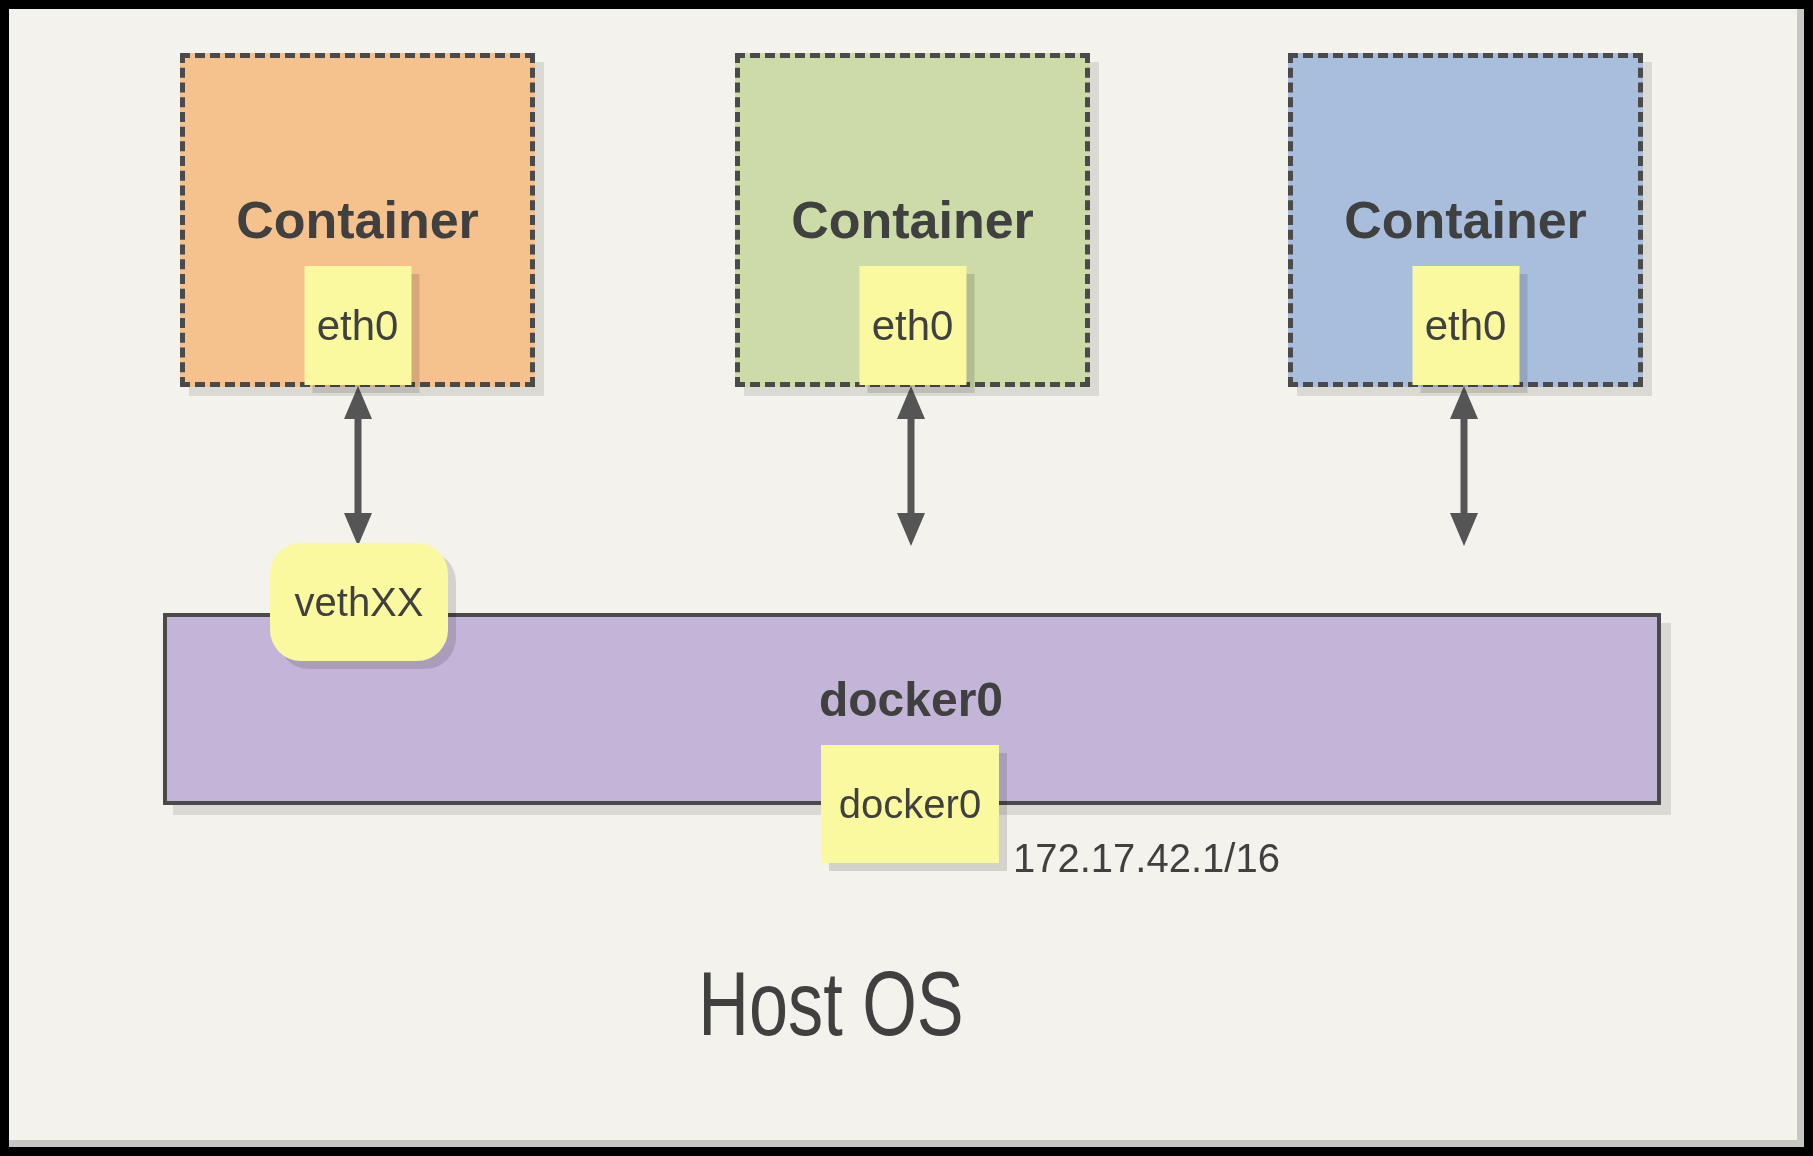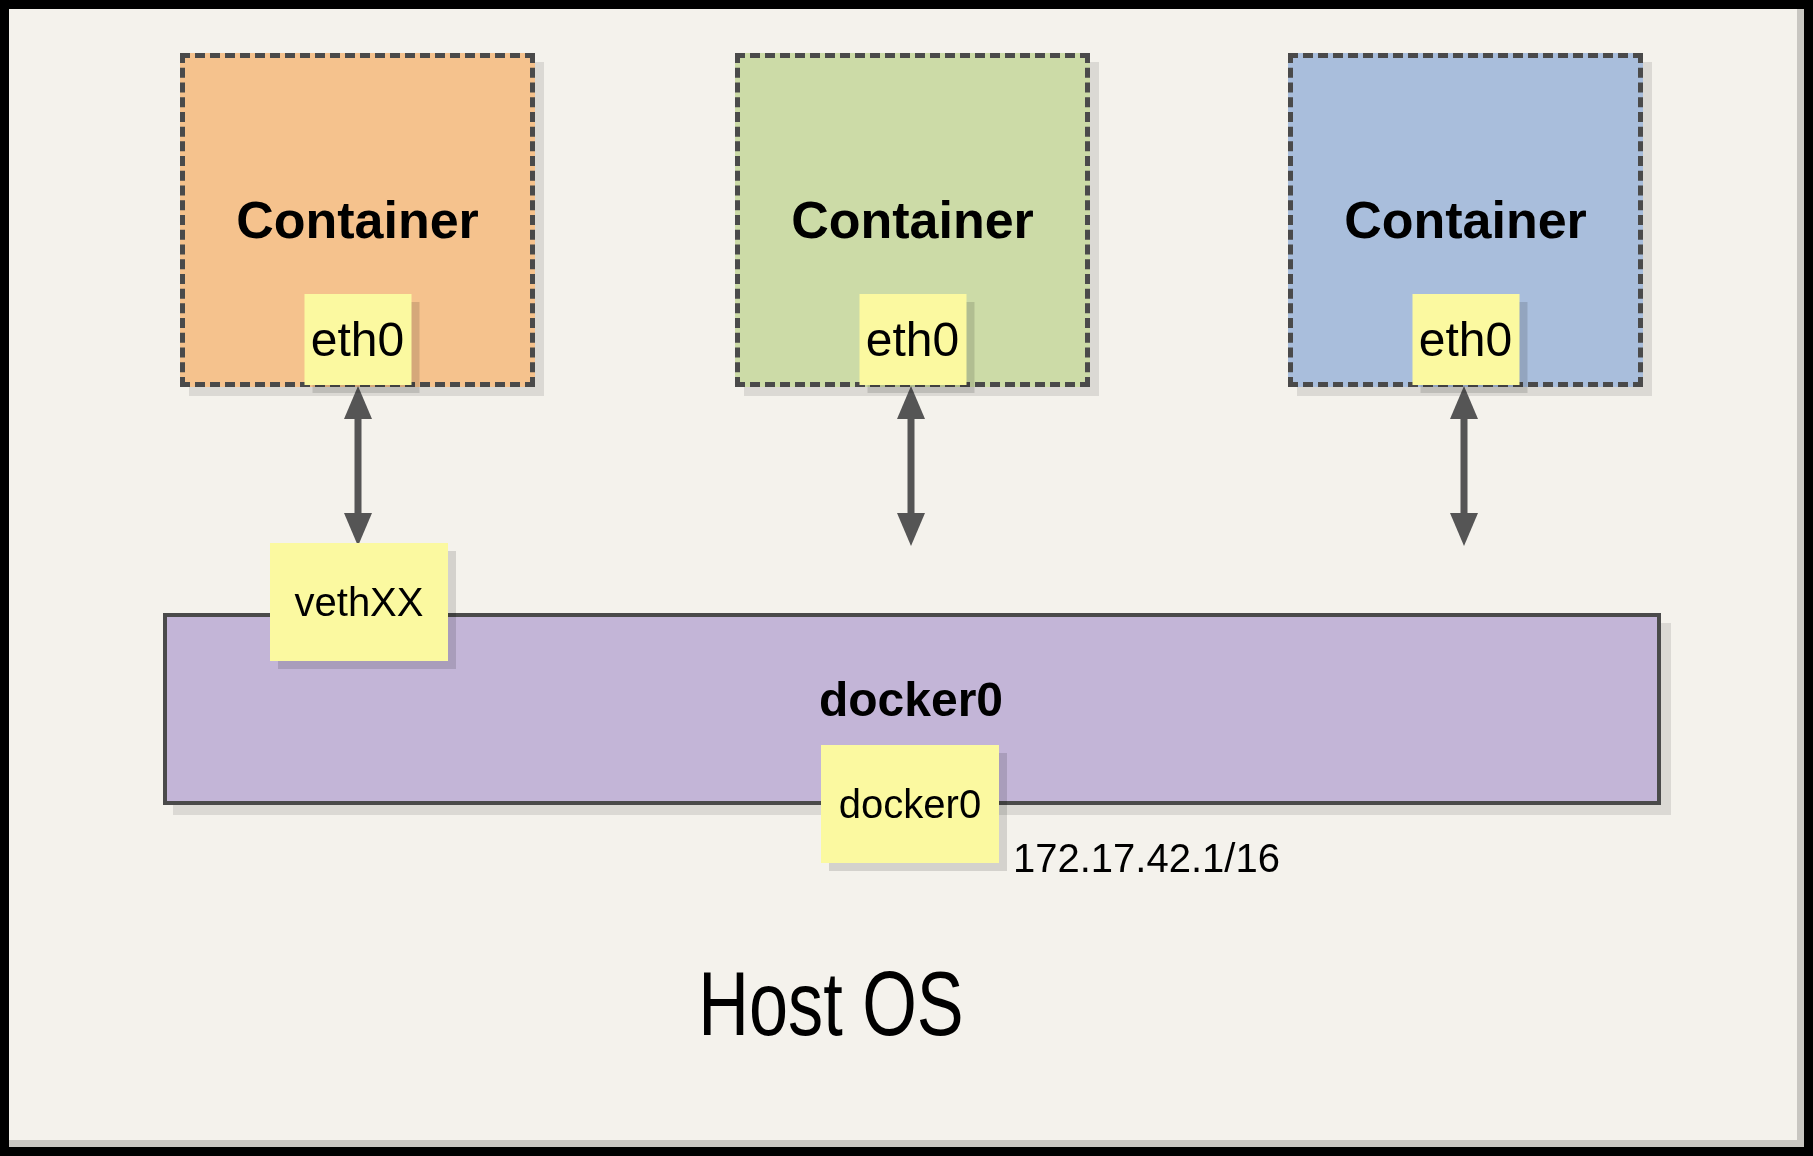--- a/index.html
+++ b/index.html
@@ -3,41 +3,41 @@
 <meta charset="utf-8">
 <style>
   html,body{margin:0;padding:0;background:#ffffff;}
   .canvas{
     position:relative;
     width:1813px;height:1156px;
     box-sizing:border-box;
     border:9px solid #000;
     box-shadow:inset -7px -7px 0 rgba(0,0,0,0.18);
     font-family:"Liberation Sans",sans-serif;
-    color:#000000;
+    color:#404040;
     overflow:hidden;
   }
   
   .cbox{
     position:absolute;top:44px;width:355px;height:334px;
     box-sizing:border-box;border:5px dashed #4a4a4a;
     box-shadow:9px 9px 0 rgba(0,0,0,0.10);
     display:flex;align-items:center;justify-content:center;
   }
   .c1{left:171px}.c2{left:726px}.c3{left:1279px}
   .clabel{font-size:52px;font-weight:bold;line-height:1;}
   
   .ybox{
     position:absolute;
     box-shadow:8px 8px 0 rgba(0,0,0,0.13);
     display:flex;align-items:center;justify-content:center;
     line-height:1;z-index:3;
   }
-  .eth{width:107px;height:91px;left:50%;bottom:-3px;transform:translateX(-50%);font-size:48px;}
-  .veth{width:178px;height:118px;top:534px;font-size:40px;}
+  .eth{width:107px;height:119px;left:50%;bottom:-3px;transform:translateX(-50%);font-size:42px;}
+  .veth{width:178px;height:118px;top:534px;font-size:40px;border-radius:31px;}
   .v1{left:261px}.v2{left:814px}.v3{left:1366px}
   .dbox{width:178px;height:118px;left:812px;top:736px;font-size:40px;}
   
   .arrow{position:absolute;width:44px;height:160px;top:377px;z-index:2;}
   .a1{left:327px}.a2{left:880px}.a3{left:1433px}
   
   .bar{
     position:absolute;left:154px;top:604px;width:1498px;height:192px;
     box-sizing:border-box;border:4px solid #4a4a4a;
     box-shadow:10px 10px 0 rgba(0,0,0,0.10);

